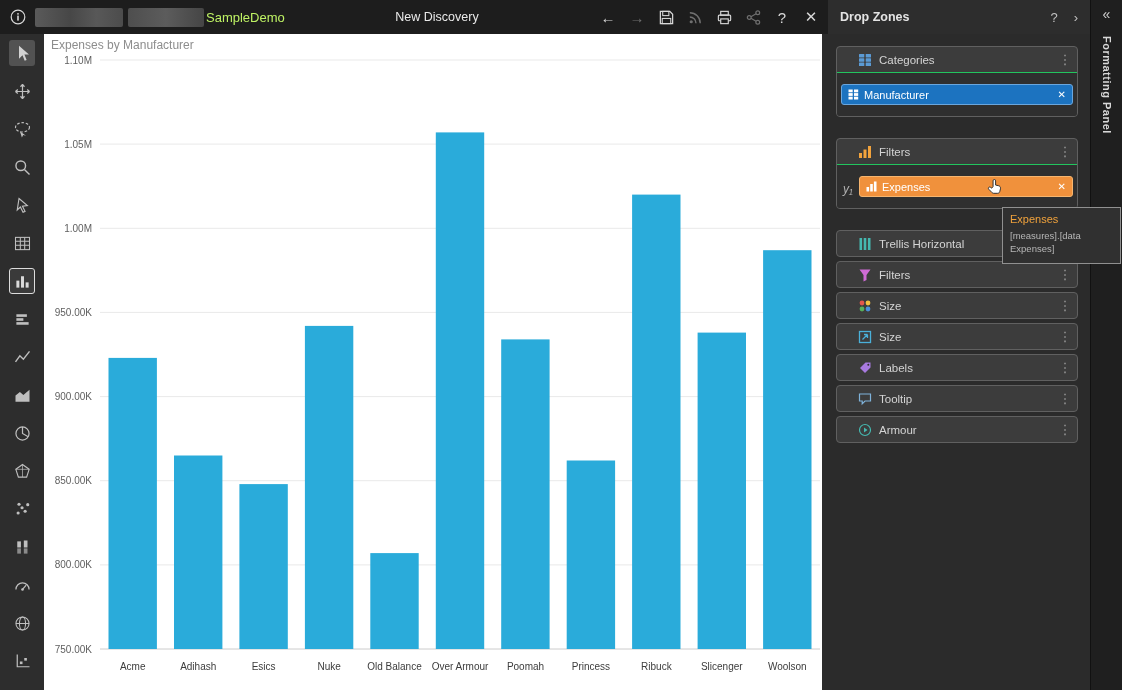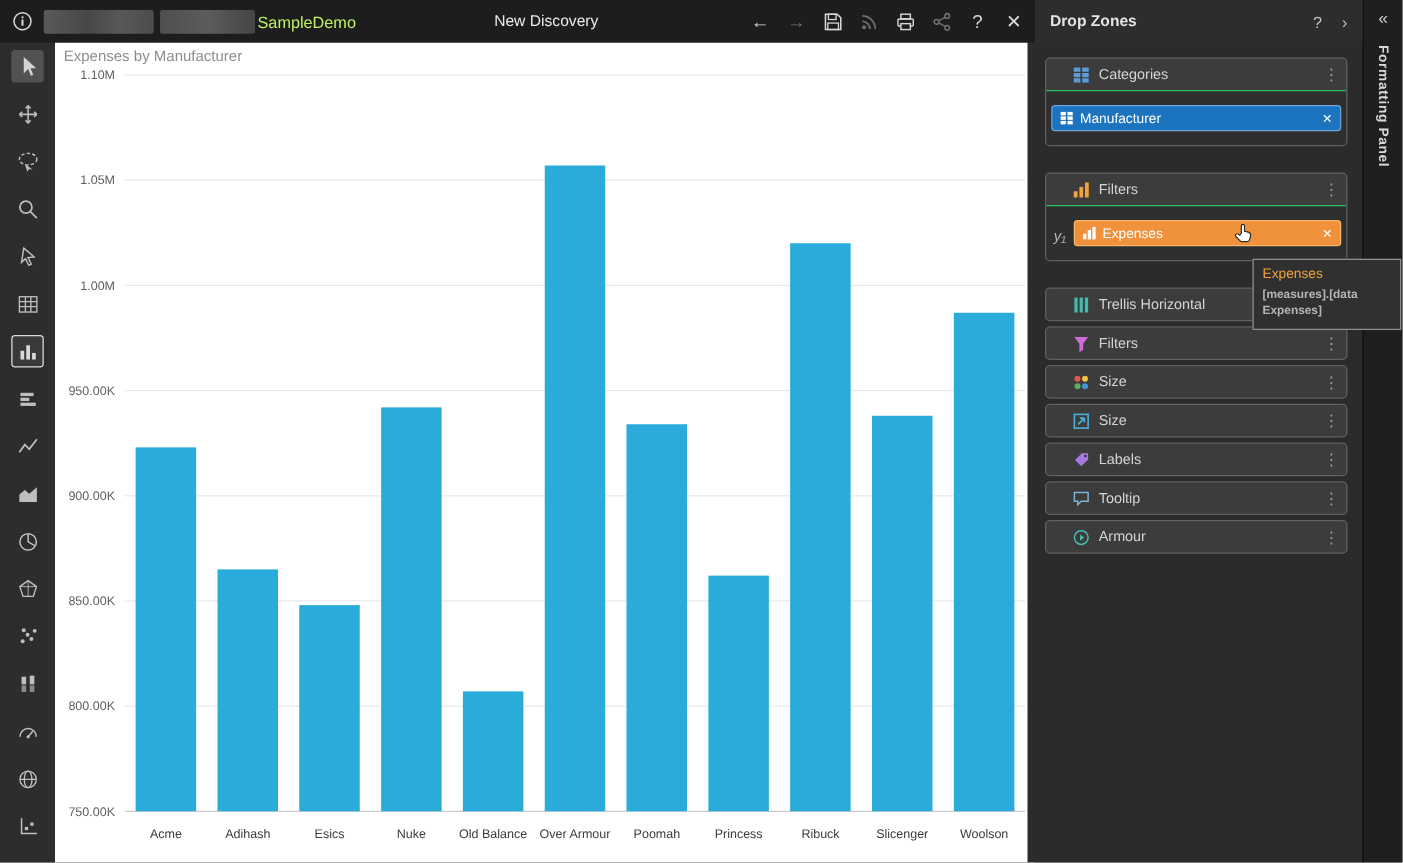--- a/index.html
+++ b/index.html
@@ -57,21 +57,21 @@
 .chip-close{font-size:10px;}
 
 
 #fmt-strip{position:absolute;left:1090px;top:0;width:32px;height:690px;background:#1f1f1f;border-left:1px solid #111;}
 .fmt-chevron{position:absolute;top:6px;left:50%;transform:translateX(-50%);color:#cfcfcf;font-size:14px;}
 .fmt-label{position:absolute;top:36px;left:50%;transform:translateX(-50%);writing-mode:vertical-rl;font-size:11px;font-weight:bold;color:#d8d8d8;letter-spacing:.5px;white-space:nowrap;}
 
 
 #dz-tooltip{position:absolute;left:1002px;top:207px;width:119px;background:#303030;border:1px solid #909090;padding:5px 7px 7px;z-index:20;}
 .tt-title{font-size:11px;color:#f0a23c;margin-bottom:4px;}
-.tt-body{font-size:9.5px;color:#b6b6b6;line-height:1.4;word-wrap:break-word;font-weight:bold;}
+.tt-body{font-size:9.5px;color:#b6b6b6;line-height:1.4;word-wrap:break-word;}
 #hand-cursor{position:absolute;left:985px;top:177px;z-index:21;}
 </style>
 </head>
 <body>
 
 <div id="topbar">
   <span class="icn-info">
       <svg width="18" height="18" viewBox="0 0 18 18">
         <circle cx="9" cy="9" r="6.8" fill="none" stroke="#d8d8d8" stroke-width="1.2"></circle>
         <circle cx="9" cy="5.8" r="0.9" fill="#d8d8d8"></circle>

